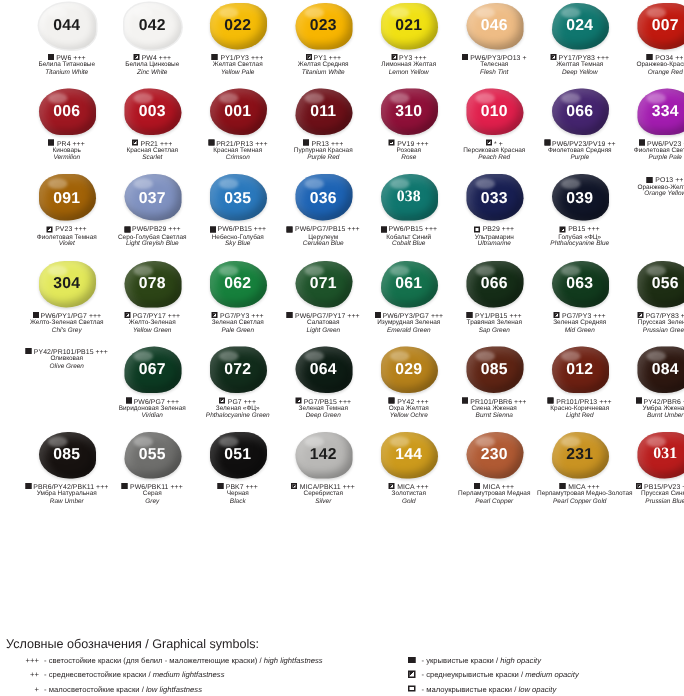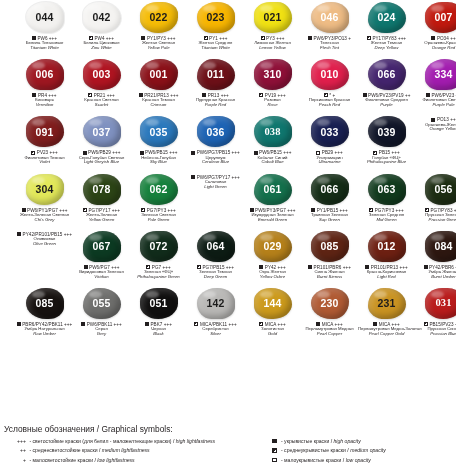--- a/index.html
+++ b/index.html
@@ -331,21 +331,21 @@
           </div>
         </div>
         <div class="meta">
           <div class="pig"><span class="sym high"></span><span>PW6/PV23 ++</span></div>
           <div class="nm-ru">Фиолетовая Светлая</div>
           <div class="nm-en">Purple Pale</div>
         </div>
       </div>
       <div class="cell">
         <div class="blob-wrap">
-          <div class="blob" style="background: #7f1d1d; border-radius: 48% 43% 56% 51% / 46% 59% 54% 49%; align-items: center;">
+          <div class="blob" style="background: #a16207; border-radius: 48% 43% 56% 51% / 46% 59% 54% 49%; align-items: center;">
             <div class="gloss"></div>
             <span class="code light">091</span>
           </div>
         </div>
         <div class="meta">
           <div class="pig"><span class="sym medium"></span><span>PV23 +++</span></div>
           <div class="nm-ru">Фиолетовая Темная</div>
           <div class="nm-en">Violet</div>
         </div>
       </div>
@@ -467,20 +467,26 @@
             <span class="code light">062</span>
           </div>
         </div>
         <div class="meta">
           <div class="pig"><span class="sym medium"></span><span>PG7/PY3 +++</span></div>
           <div class="nm-ru">Зеленая Светлая</div>
           <div class="nm-en">Pale Green</div>
         </div>
       </div>
       <div class="cell">
+        <div class="blob-wrap">
+          <div class="blob" style="background: rgb(29, 82, 41); border-radius: 53% 48% 43% 56% / 51% 46% 59% 54%;">
+            <div class="gloss"></div>
+            <span class="code light">071</span>
+          </div>
+        </div>
         <div class="meta">
           <div class="pig"><span class="sym high"></span><span>PW6/PG7/PY17 +++</span></div>
           <div class="nm-ru">Салатовая</div>
           <div class="nm-en">Light Green</div>
         </div>
       </div>
       <div class="cell">
         <div class="blob-wrap">
           <div class="blob" style="background: rgb(20, 112, 76); border-radius: 42% 55% 50% 45% / 58% 53% 48% 43%;">
             <div class="gloss"></div>

